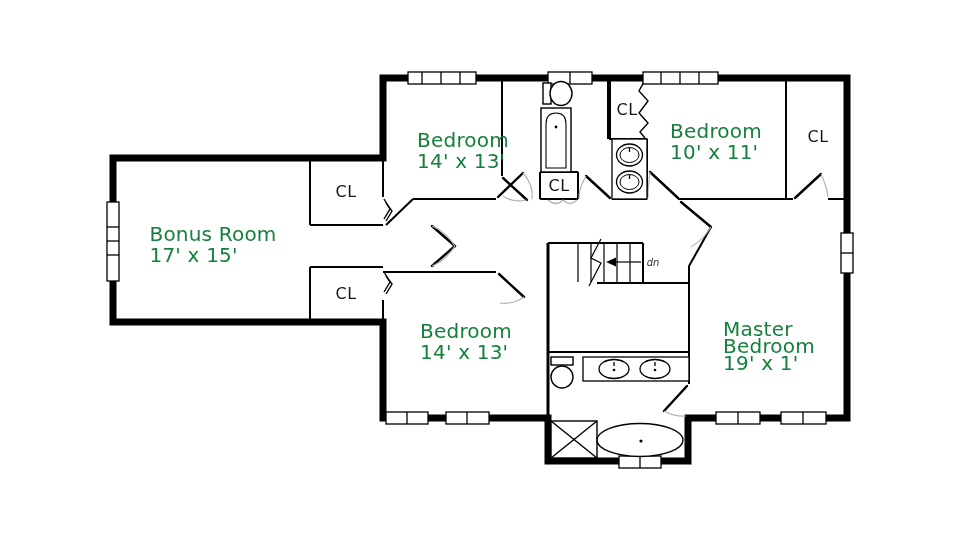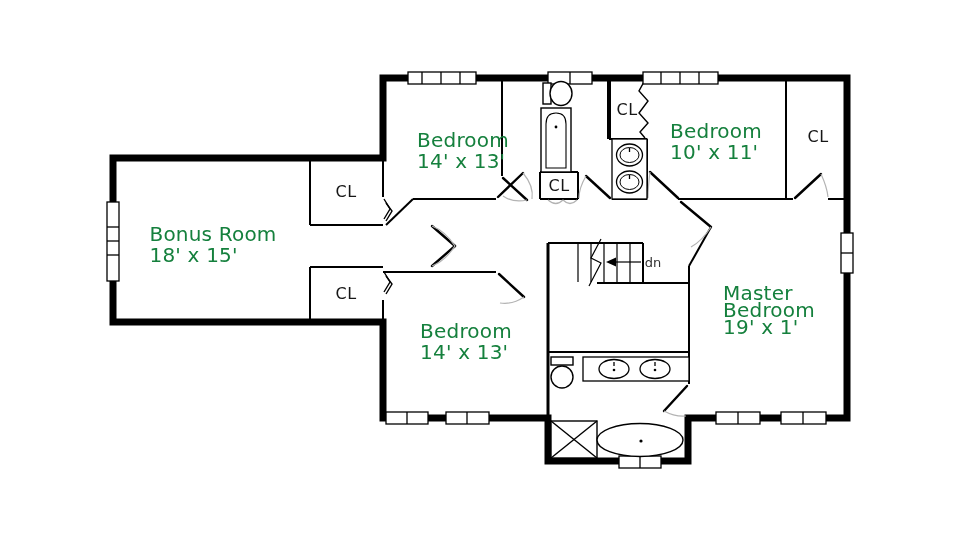--- a/index.html
+++ b/index.html
@@ -1,24 +1,24 @@
 <!DOCTYPE html>
 <html><head>
 <meta charset="utf-8">
 <style>
   html,body{margin:0;padding:0;background:#ffffff;}
   .plan-wrap{position:relative;width:960px;height:539px;background:#ffffff;overflow:hidden;
              font-family:"DejaVu Sans", sans-serif;}
   .plan-svg{position:absolute;left:0;top:0;}
   .room-label{position:absolute;transform:translate(-50%,-50%);text-align:left;
               color:#15803d;font-size:20px;line-height:21px;white-space:nowrap;letter-spacing:.2px;}
-  .room-label.tight{line-height:17px;}
+  .room-label.tight{line-height:17px;margin-top:36px;}
   .cl-label{position:absolute;transform:translate(-50%,-50%);color:#161616;font-size:16px;
             line-height:20px;white-space:nowrap;letter-spacing:.5px;}
-  .dn-label{position:absolute;transform:translate(-50%,-50%);color:#333;font-size:13px;line-height:11px;}
+  .dn-label{position:absolute;transform:translate(-50%,-50%);color:#333;font-size:10px;line-height:11px;font-style:italic;}
 </style>
 </head>
 <body>
 
 <div class="plan-wrap">
 
   <svg class="plan-svg" width="960" height="539" viewBox="0 0 960 539">
 
     <g stroke="#000" stroke-width="7" fill="none" stroke-linejoin="miter">
       <path d="M 383,78 H 847 V 418 H 688 V 461 H 548 V 418 H 383 V 322 H 113 V 158 H 383 Z"></path>
@@ -192,21 +192,21 @@
       <line x1="597" y1="421" x2="551" y2="458"></line>
     </g>
     <g stroke="#000" stroke-width="1.4" fill="#fff">
       <ellipse cx="640" cy="440" rx="43" ry="16.5"></ellipse>
       <circle cx="641" cy="441" r="1.6" fill="#000" stroke="none"></circle>
     </g>
   </svg>
 
   <div class="room-label" style="left:213px;top:245px;">
     <div>Bonus Room</div>
-    <div>18' x 15'</div>
+    <div>17' x 15'</div>
   </div>
 
   <div class="room-label" style="left:463px;top:151px;">
     <div>Bedroom</div>
     <div>14' x 13'</div>
   </div>
 
   <div class="room-label" style="left:716px;top:142px;">
     <div>Bedroom</div>
     <div>10' x 11'</div>

